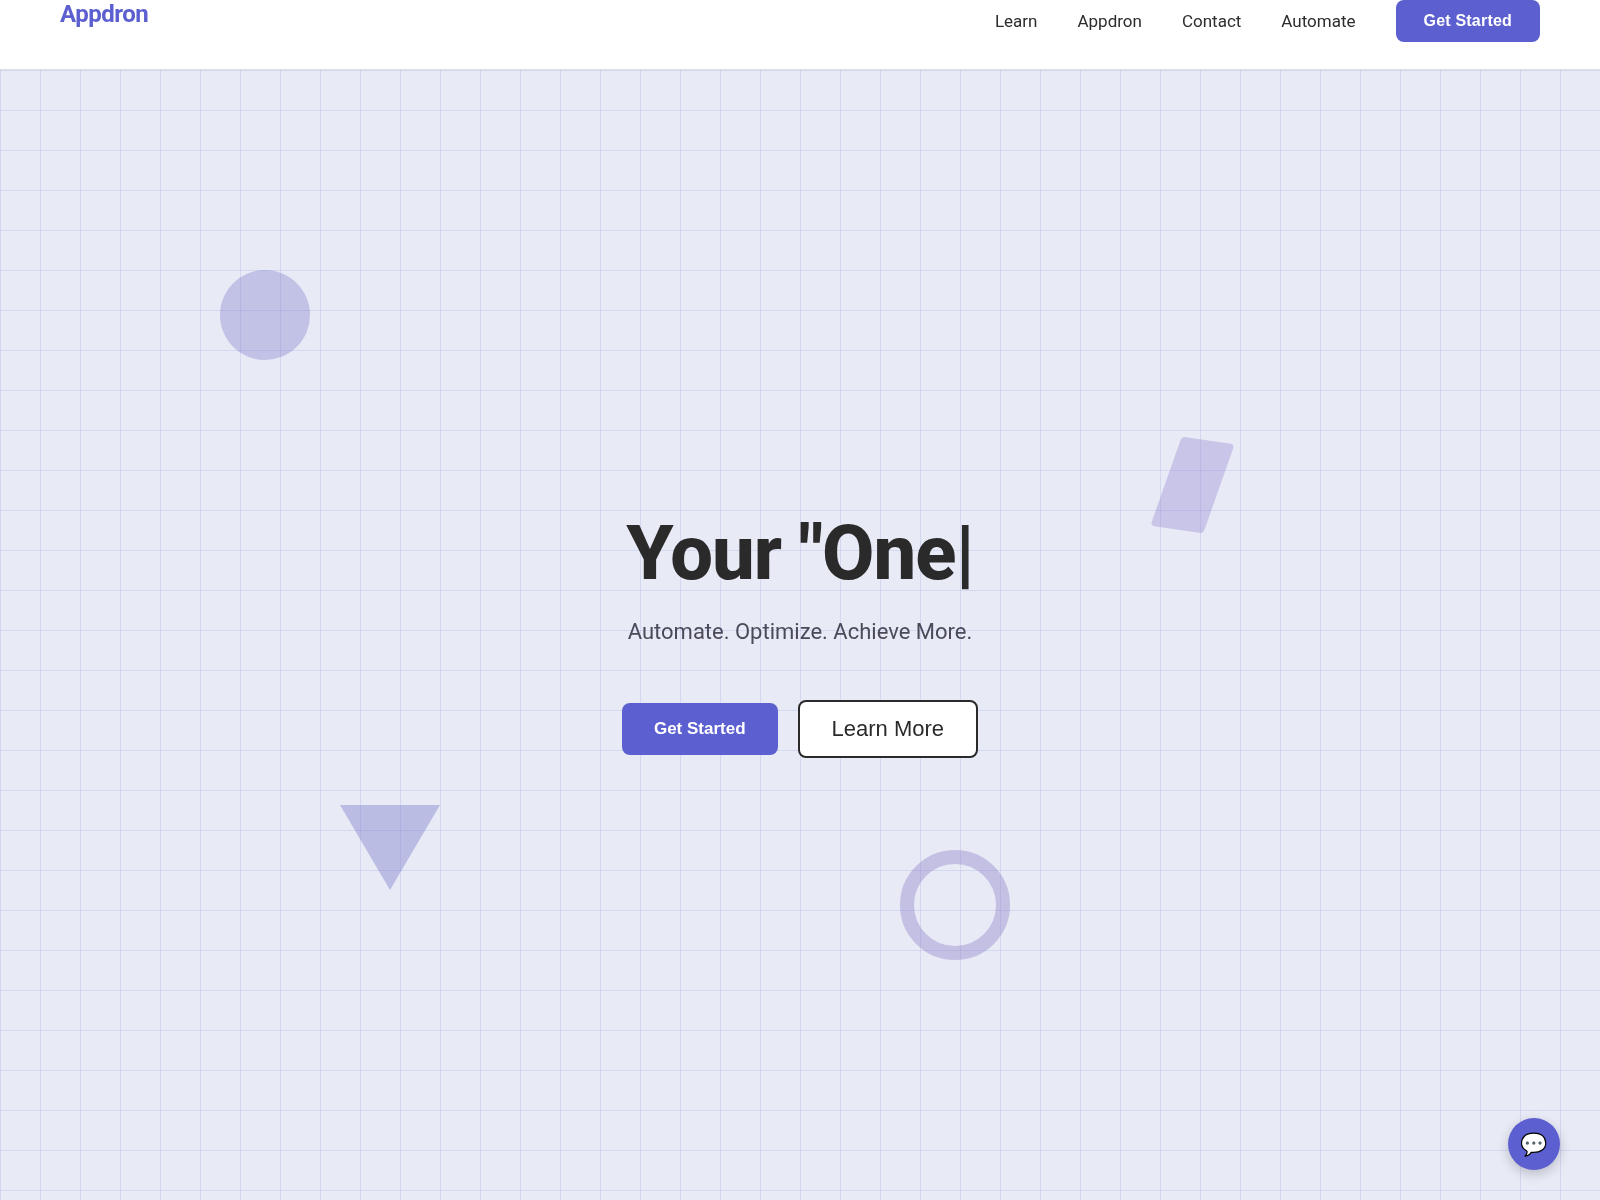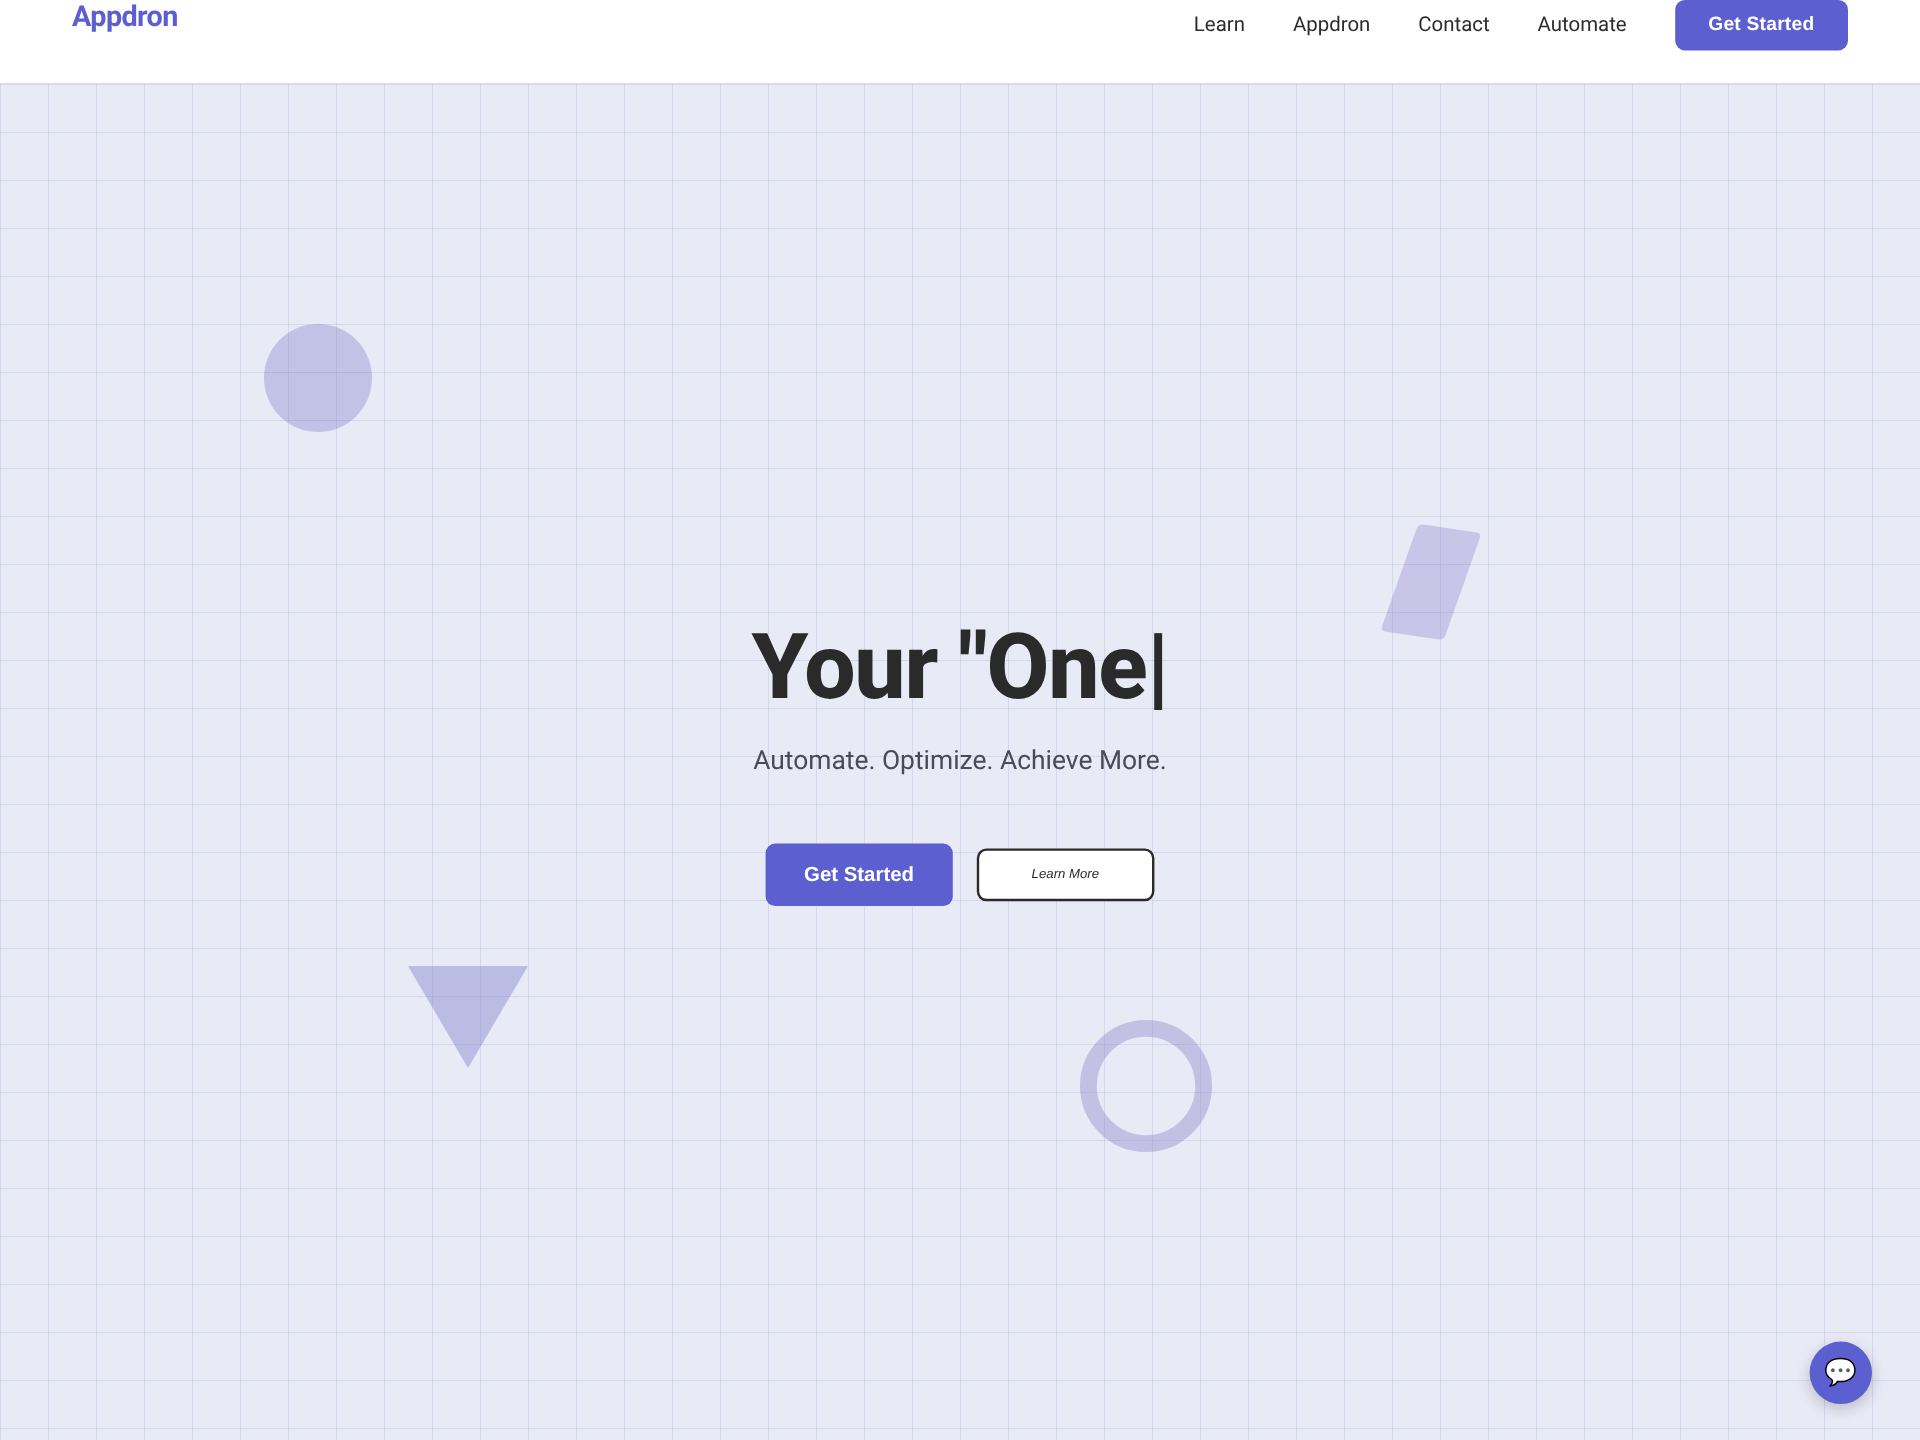--- a/index.html
+++ b/index.html
@@ -161,26 +161,25 @@
       border-radius: 8px;
       font-size: 17px;
       font-weight: 600;
       cursor: pointer;
     }
 
     .btn-secondary {
       background: white;
       color: #2a2a2a;
       border: 2px solid #2a2a2a;
-      padding: 14px 44px;
+      padding: 14px 32px;
       border-radius: 8px;
-      font-size: 11px;
+      font-size: 22px;
       font-weight: 500;
       cursor: pointer;
-      font-style: italic;
     }
 
     
     .chat-bubble {
       position: fixed;
       bottom: 30px;
       right: 40px;
       width: 52px;
       height: 52px;
       border-radius: 50%;

